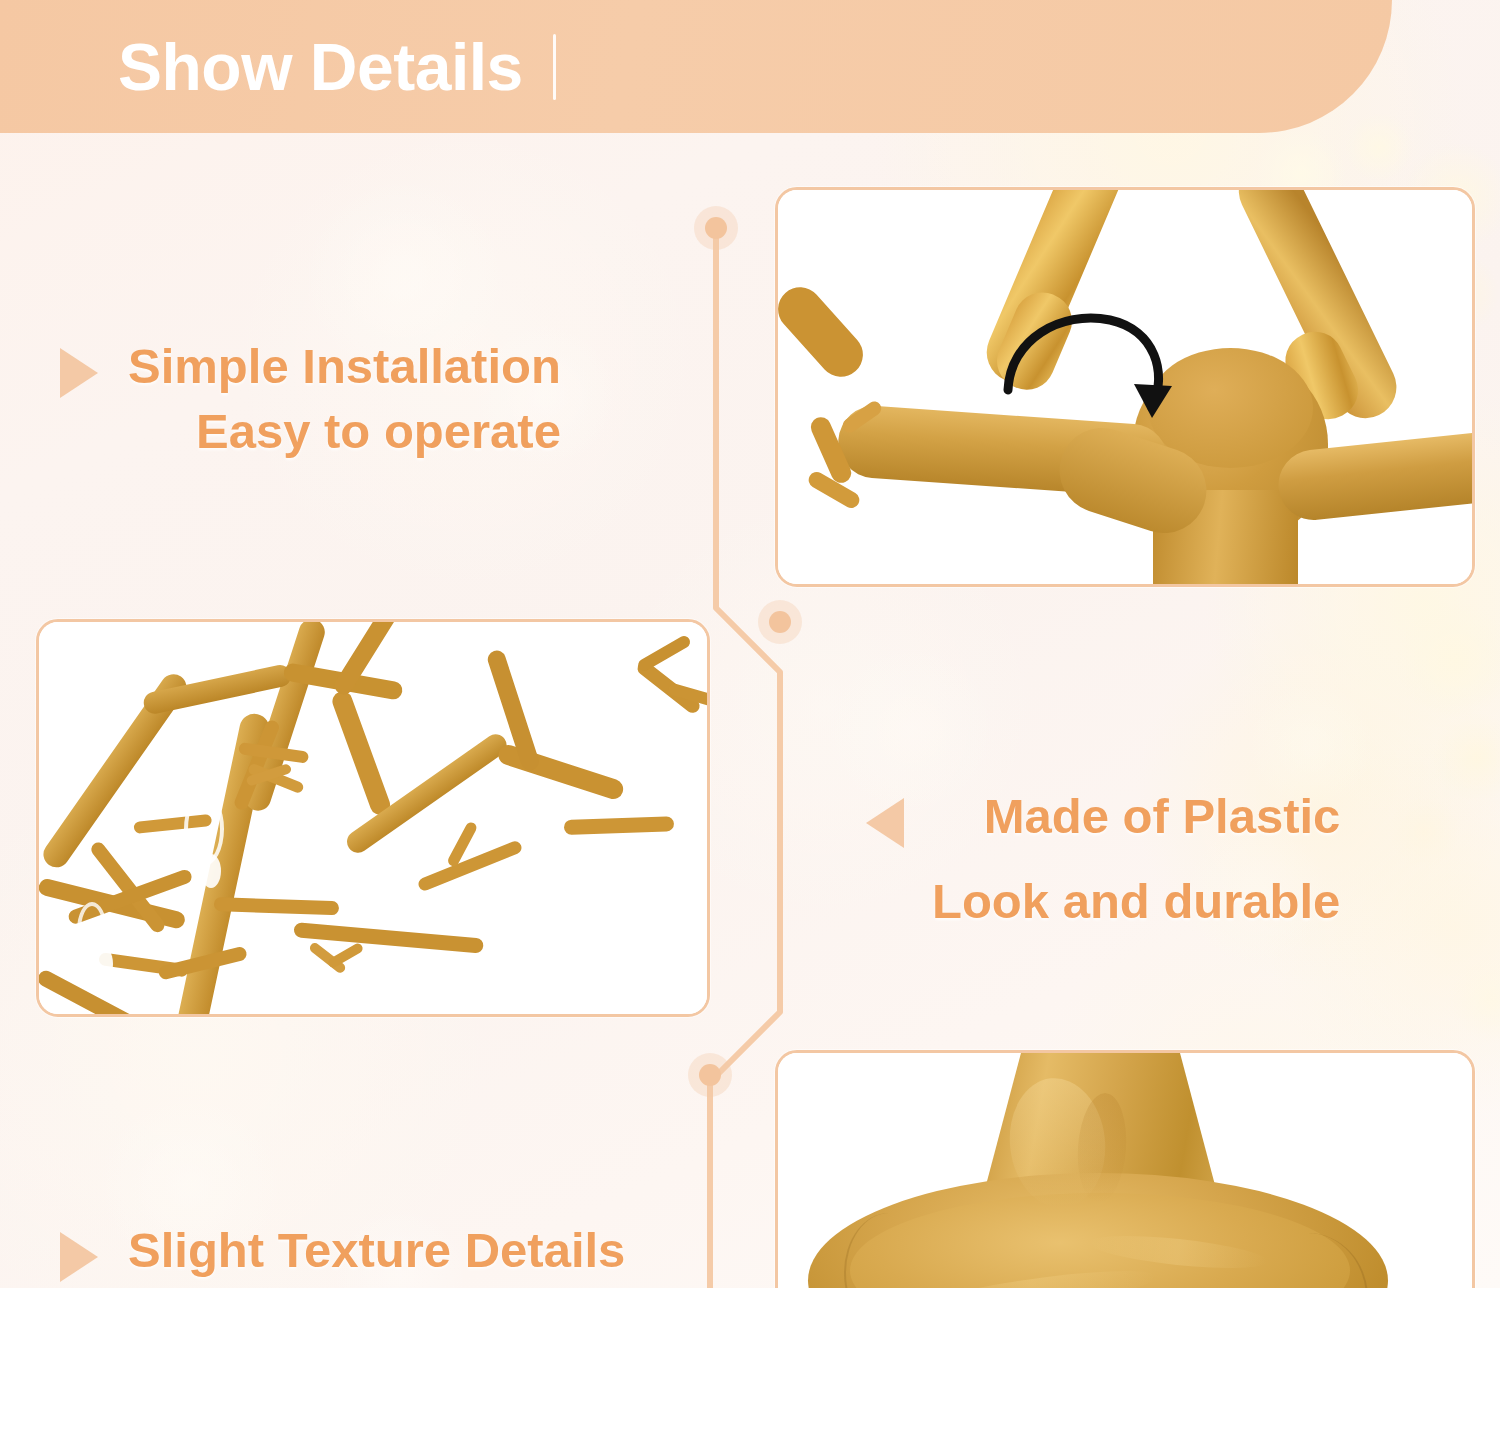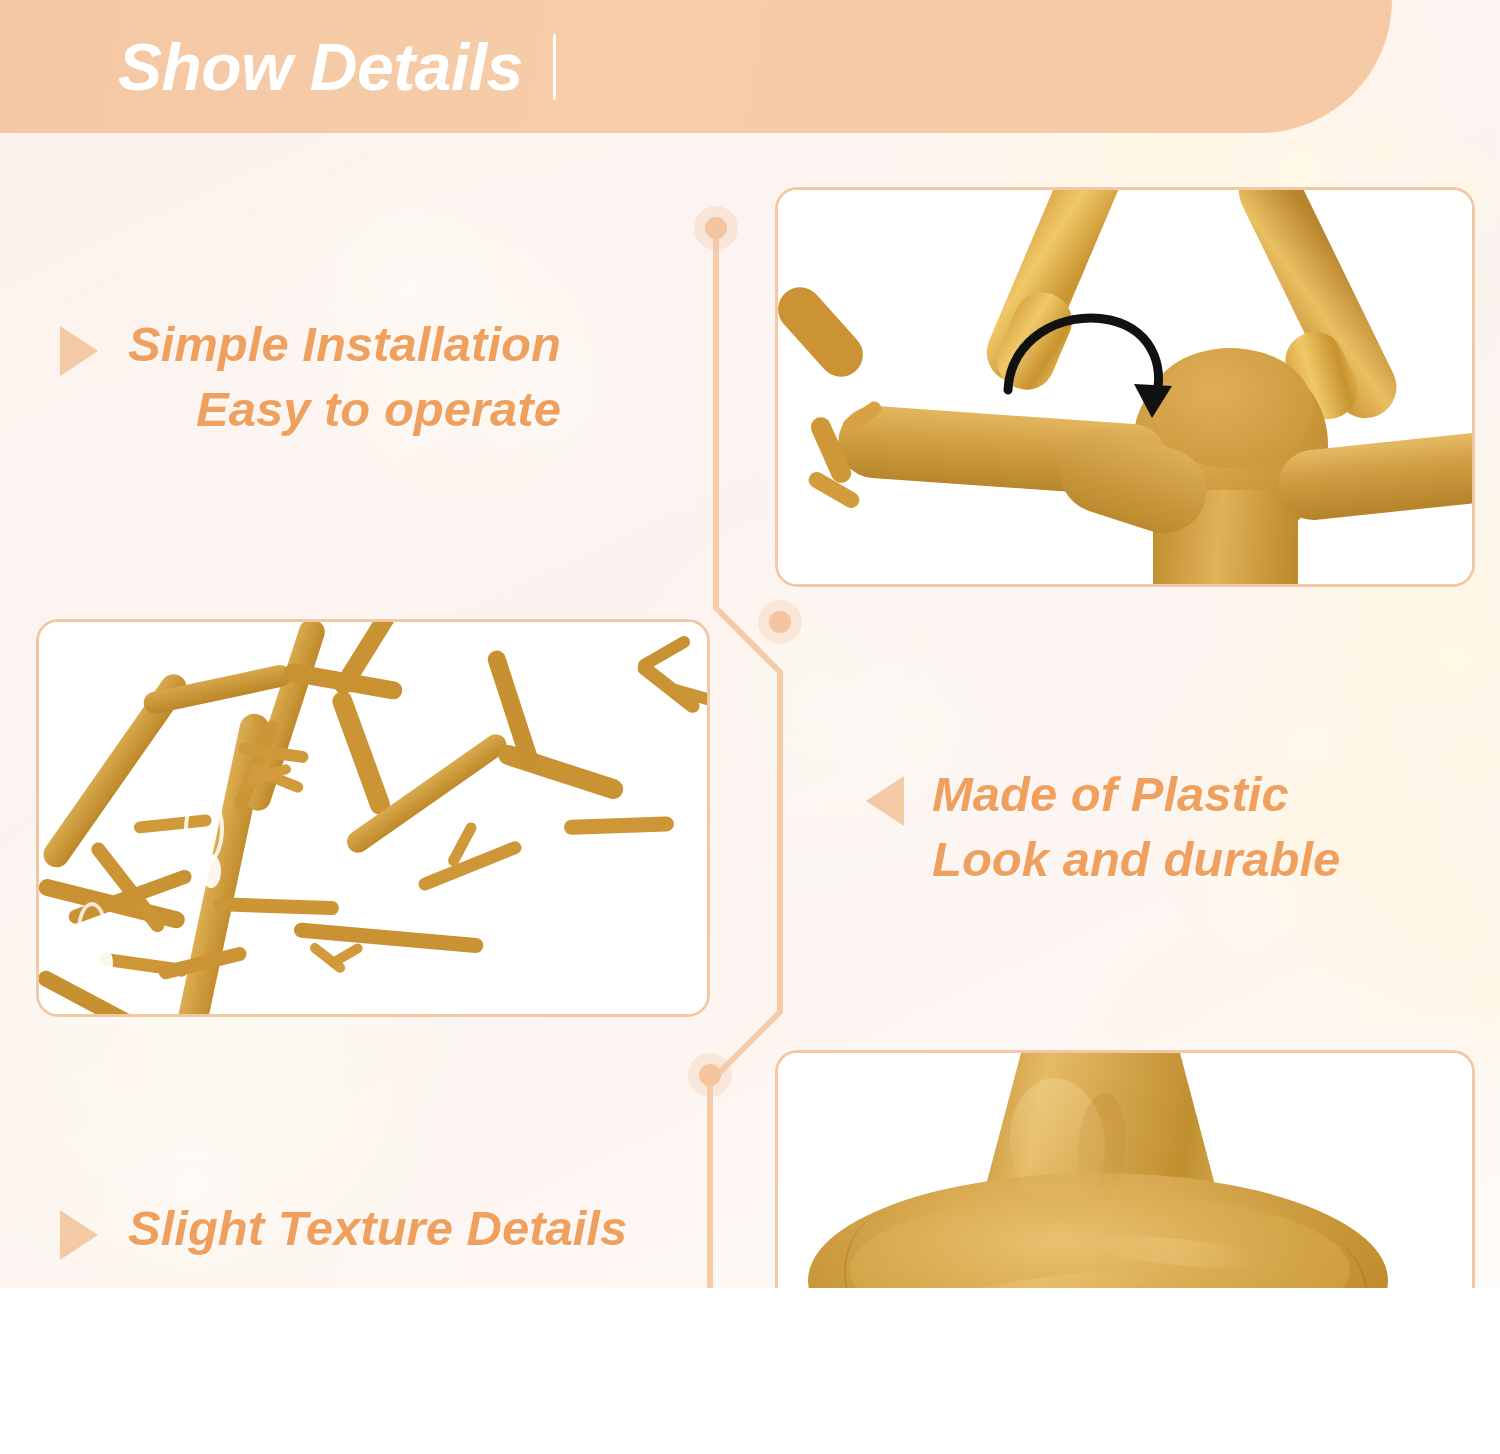--- a/index.html
+++ b/index.html
@@ -17,21 +17,20 @@
       radial-gradient(circle at 78% 10%,  rgba(255,247,228,.95) 0%, rgba(255,247,228,0) 18%),
       radial-gradient(circle at 95% 47%,  rgba(255,248,226,.85) 0%, rgba(255,248,226,0) 14%),
       radial-gradient(circle at 88% 62%,  rgba(255,245,222,.75) 0%, rgba(255,245,222,0) 12%),
       radial-gradient(circle at 97% 72%,  rgba(255,246,226,.8)  0%, rgba(255,246,226,0) 11%),
       radial-gradient(circle at 84% 85%,  rgba(255,247,230,.55) 0%, rgba(255,247,230,0) 13%),
       radial-gradient(circle at 13% 82%,  rgba(255,250,242,.7)  0%, rgba(255,250,242,0) 18%),
       radial-gradient(circle at 31% 28%,  rgba(255,250,244,.6)  0%, rgba(255,250,244,0) 17%),
       radial-gradient(circle at 55% 55%,  rgba(255,251,245,.5)  0%, rgba(255,251,245,0) 20%),
       linear-gradient(155deg, #fdf2ec 0%, #fcf4f0 25%, #fbf3ef 50%, #fdf6f2 75%, #fefaf7 100%);
     overflow:hidden;
-    font-style:italic;
   }
 
   
   .bokeh { position:absolute; border-radius:50%; pointer-events:none; }
 
   
   #header {
     position:absolute; left:0; top:0;
     width:1392px; height:133px;
     background:linear-gradient(100deg,#f5c8a3 0%, #f6cca9 45%, #f5c9a4 100%);
@@ -54,21 +53,21 @@
     border-radius:2px;
   }
   #header-sub {
     color:#ffffff;
     font-size:53px; font-weight:normal;
     line-height:1;
     white-space:nowrap;
   }
 
   
-  .feature { position:absolute; z-index:4; }
+  .feature { position:absolute; z-index:4;margin-top:22px; }
   .feature-row { display:flex; align-items:flex-start; }
 
   .tri {
     width:0; height:0; flex:none;
     margin-top:14px;
   }
   .tri-right {
     border-top:25px solid transparent;
     border-bottom:25px solid transparent;
     border-left:38px solid #f4c9a6;
@@ -84,21 +83,21 @@
   .feature-lines { display:flex; flex-direction:column; }
   .fline {
     color:#f0a05e;
     font-size:49px; font-weight:bold;
     line-height:1.32;
     white-space:nowrap;
     text-shadow:0 2px 3px rgba(255,255,255,.85);
   }
   .fline.sub { font-weight:bold; }
   .align-right { align-items:flex-end; }
-  .align-left  { align-items:flex-start; }
+  .align-left  { align-items:flex-end;gap:20px; }
 
   
   #connector { position:absolute; left:0; top:0; width:1500px; height:1454px; z-index:3; }
 
   .node-dot { position:absolute; z-index:6; }
   .node-dot .halo {
     position:absolute; left:0; top:0;
     width:44px; height:44px; border-radius:50%;
     background:rgba(244,200,166,.33);
   }

